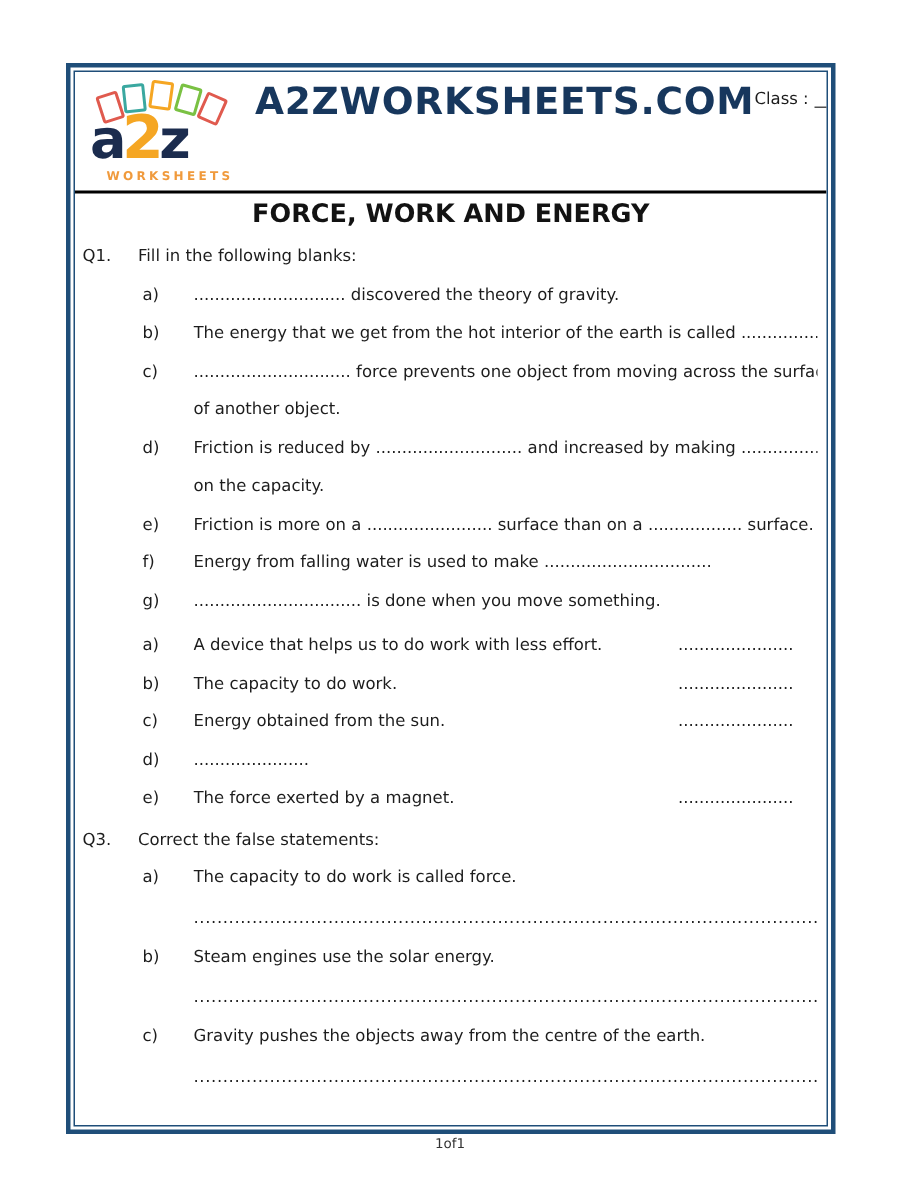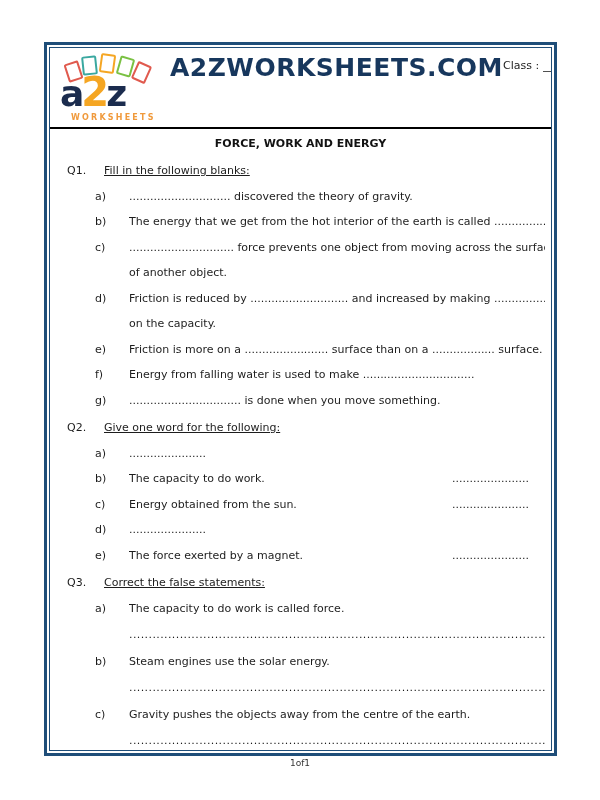--- a/index.html
+++ b/index.html
@@ -49,28 +49,28 @@
   .fr-left{width:250px;display:flex;flex:none;}
   .fr-right{flex:1;display:flex;}
   .f-label{white-space:nowrap;flex:none;padding-right:4px;}
   .blank{border-bottom:1px solid #505050;height:15px;align-self:flex-start;}
   .blank.grow{flex:1;}
   .blank.name{width:178px;}
   .blank.classb{width:88px;margin-right:10px;}
   .blank.sectionb{width:92px;margin-right:8px;}
   
   .ws-title{
-    text-align:center;font-weight:bold;font-size:11px;color:#121212;
+    text-align:center;font-weight:bold;font-size:17px;color:#121212;
     line-height:25px;padding-top:2px;
   }
   
   .ws-body{padding:2px 6px 0 5px;font-size:11px;}
   .q-head{display:flex;line-height:25.5px;}
-  .q-num{width:37px;flex:none;margin-left:12px;}
-  .q-prompt{flex:1;text-decoration:underline;}
+  .q-num{width:37px;flex:none;}
+  .q-prompt{flex:1;}
   .q-row{display:flex;line-height:25.5px;margin-left:40px;}
   .row-label{width:34px;flex:none;}
   .row-text{flex:1;white-space:nowrap;overflow:hidden;}
   .row-answer{flex:none;margin-right:16px;white-space:nowrap;}
   .q2-block .q-row:first-of-type{margin-top:4px;}
   .q2-block,.q3-block{margin-top:2px;}
   .q3-block .q-row{line-height:26.5px;}
   .dots-line{flex:1;white-space:nowrap;overflow:hidden;letter-spacing:0.4px;}
   
   .page-footer{
@@ -154,26 +154,23 @@
           <span class="row-label">f)</span>
           <span class="row-text">Energy from falling water is used to make ................................</span>
         </div>
         <div class="q-row">
           <span class="row-label">g)</span>
           <span class="row-text">................................ is done when you move something.</span>
         </div>
       </div>
 
       <div class="q2-block">
-        <div class="q-head">
-          <span class="q-num">Q2.</span>
-          <span class="q-prompt">Give one word for the following:</span>
-        </div>
         <div class="q-row">
           <span class="row-label">a)</span>
+          <span class="row-text">A device that helps us to do work with less effort.</span>
           <span class="row-answer">......................</span>
         </div>
         <div class="q-row">
           <span class="row-label">b)</span>
           <span class="row-text">The capacity to do work.</span>
           <span class="row-answer">......................</span>
         </div>
         <div class="q-row">
           <span class="row-label">c)</span>
           <span class="row-text">Energy obtained from the sun.</span>

